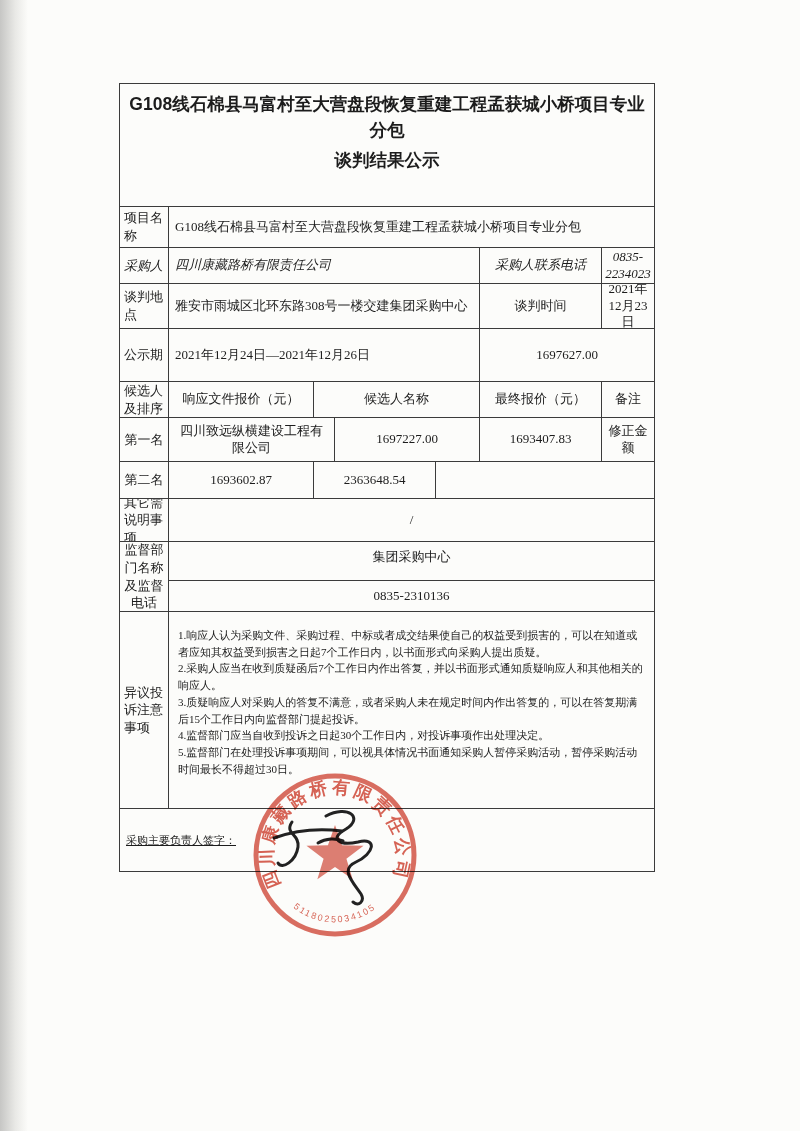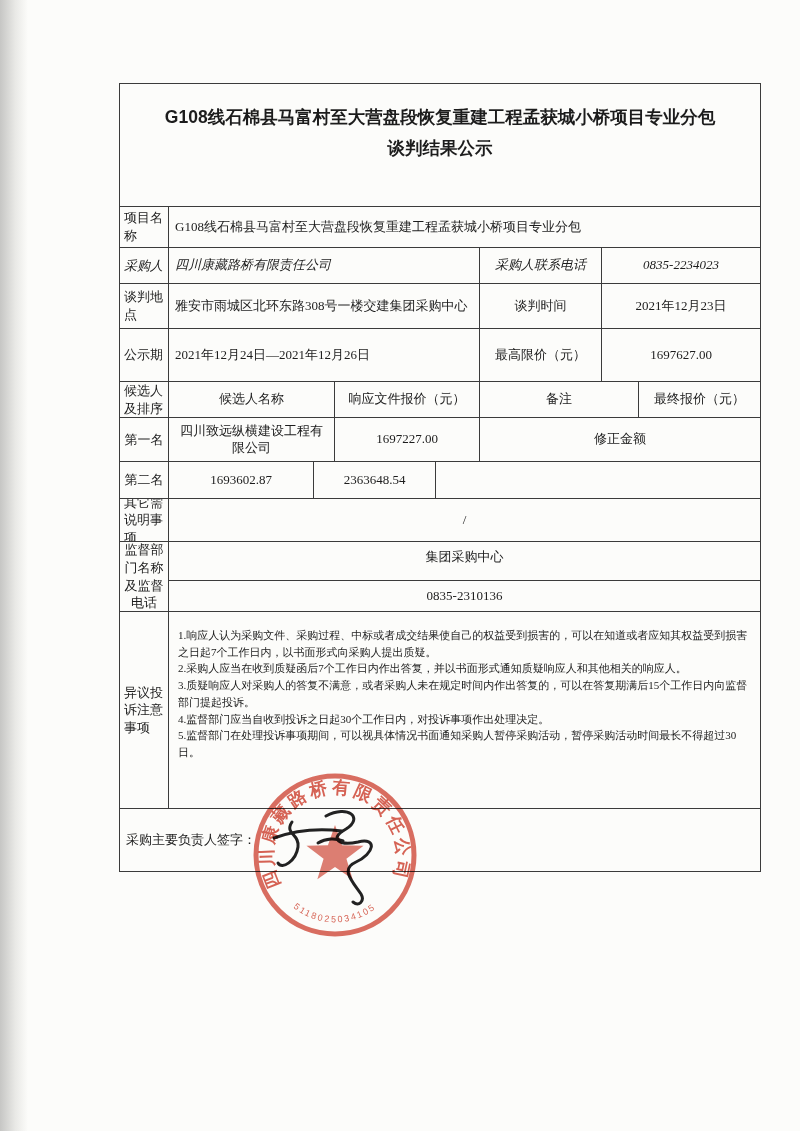--- a/index.html
+++ b/index.html
@@ -14,21 +14,21 @@
     background:#fcfcfa;
     overflow:hidden;
     font-family:"Liberation Serif", serif;
     color:#1c1c1c;
   }
   .scan-edge{
     position:absolute;left:0;top:0;bottom:0;width:28px;
     background:linear-gradient(90deg,#c6c6c4 0%,#e9e9e6 55%,rgba(252,252,250,0) 100%);
   }
   .doc-table{
-    position:absolute;left:119px;top:83px;width:642px;
+    position:absolute;left:119px;top:83px;width:536px;
     border:var(--bw) solid var(--line);
     background:transparent;
   }
   .row{display:flex;width:100%;}
   .row + .row{border-top:var(--bw) solid var(--line);}
   .row > div + div{border-left:var(--bw) solid var(--line);}
   .cell{
     display:flex;align-items:center;
     padding:2px 6px;
     font-size:13px;line-height:1.3;
@@ -63,21 +63,21 @@
   .sup-stack{flex:1;display:flex;flex-direction:column;gap:8px;}
   .sup-stack > div{flex:1;display:flex;align-items:center;justify-content:center;font-size:13px;}
   .sup-stack > div + div{border-left:none;border-top:var(--bw) solid var(--line);}
   .r-objection{height:197px;}
   .obj-content{
     flex:1;display:block;
     padding:15px 9px 6px 9px;
     font-size:11px;line-height:1.52;text-align:left;
   }
   .r-signature{height:63px;}
-  .sig-cell{flex:1;padding-left:6px;font-size:13px;}
+  .sig-cell{flex:1;padding-left:6px;font-size:11px;text-decoration:underline;}
 
   .stamp{
     position:absolute;left:235px;top:755px;width:200px;height:200px;
     mix-blend-mode:multiply;opacity:0.93;
   }
   .signature-svg{
     position:absolute;left:268px;top:786px;width:160px;height:130px;
     mix-blend-mode:multiply;
   }
 </style>
@@ -111,36 +111,36 @@
     <div class="row r-negotiation">
       <div class="cell c-label left">谈判地点</div>
       <div class="cell c-main left">雅安市雨城区北环东路308号一楼交建集团采购中心</div>
       <div class="cell c-k center">谈判时间</div>
       <div class="cell c-last center">2021年12月23日</div>
     </div>
 
     <div class="row r-publicity">
       <div class="cell c-label left">公示期</div>
       <div class="cell c-main left">2021年12月24日—2021年12月26日</div>
-      <div class="cell c-k center">最高限价（元）</div>
       <div class="cell c-last center">1697627.00</div>
     </div>
 
     <div class="row r-candheader">
       <div class="cell c-label left">候选人及排序</div>
+      <div class="cell c-p1 center">响应文件报价（元）</div>
       <div class="cell c-name center">候选人名称</div>
-      <div class="cell c-p1 center">响应文件报价（元）</div>
+      <div class="cell c-p2 center">最终报价（元）</div>
       <div class="cell c-last center">备注</div>
-      <div class="cell c-p2 center">最终报价（元）</div>
     </div>
 
     <div class="row r-cand1">
       <div class="cell c-label center">第一名</div>
       <div class="cell c-name center">四川致远纵横建设工程有限公司</div>
       <div class="cell c-p1 center">1697227.00</div>
+      <div class="cell c-p2 center">1693407.83</div>
       <div class="cell c-last center">修正金额</div>
     </div>
 
     <div class="row r-cand2">
       <div class="cell c-label center">第二名</div>
       <div class="cell c-p1 center">1693602.87</div>
       <div class="cell c-p2 center">2363648.54</div>
       <div class="cell c-last center"></div>
     </div>
 

